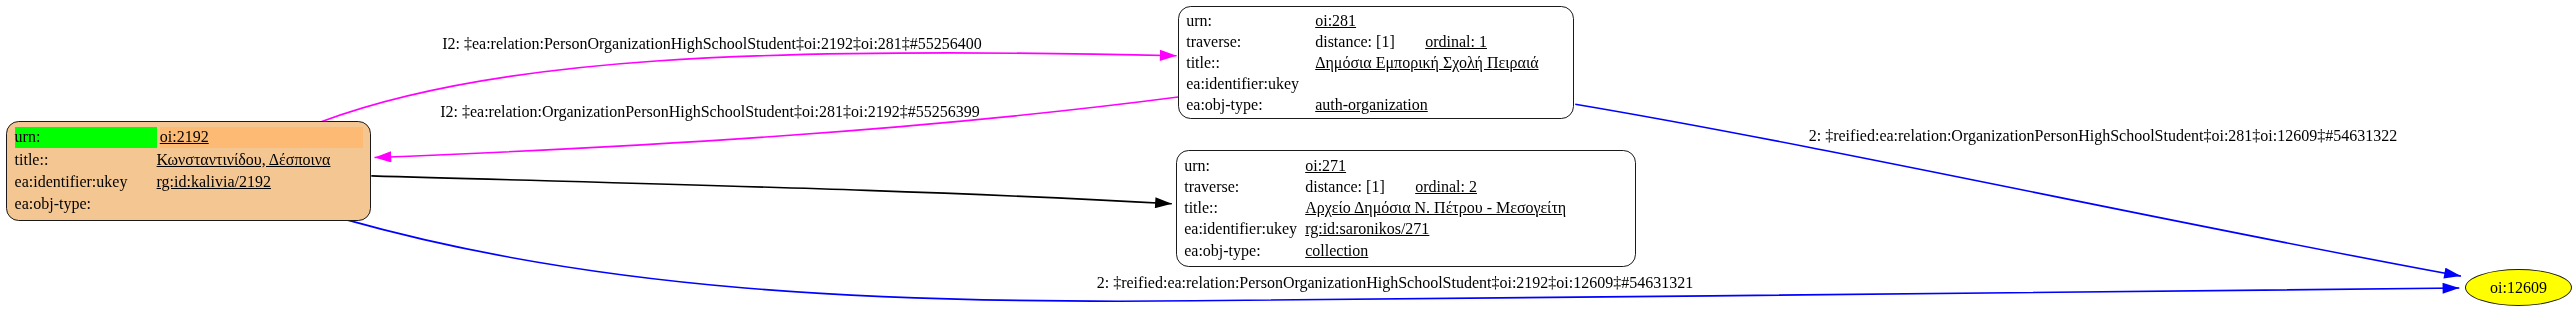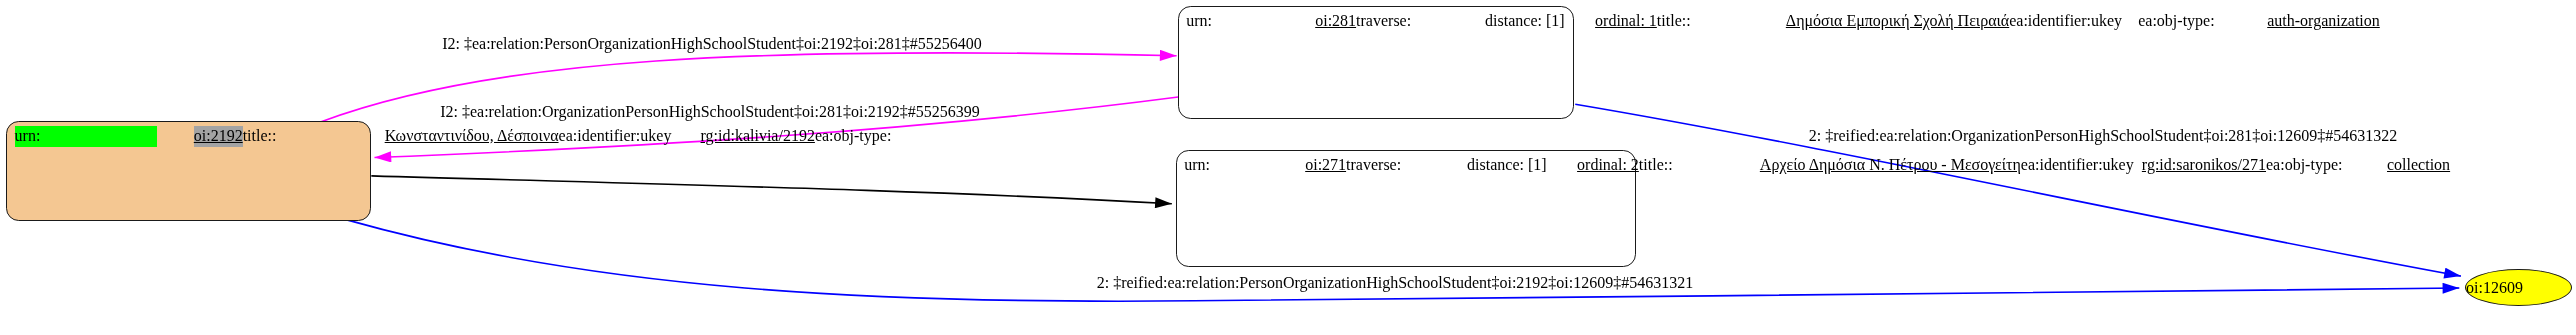--- a/index.html
+++ b/index.html
@@ -4,38 +4,38 @@
 <style>
   html,body{margin:0;padding:0;background:#ffffff;}
   .canvas{
     position:relative; width:2576px; height:335px; background:#ffffff;
     font-family:"Liberation Serif","DejaVu Serif",serif; color:#000;
     overflow:hidden;
   }
   svg.edges{position:absolute;left:0;top:0;width:2576px;height:335px;}
   .record{
     position:absolute; box-sizing:border-box; border:1.6px solid #1a1a1a;
-    border-radius:12.7px; display:flex; flex-direction:row;
+    border-radius:12.7px; display:flex; flex-direction:column;
     justify-content:space-evenly; padding:4px 7.2px; font-size:16px; line-height:1.3;
   }
   .record.root{background:#f4c792;}
   .record.plain{background:#ffffff; border-width:1.2px;}
   .rrow{display:flex; align-items:baseline; white-space:nowrap;}
   .rrow .k{flex:0 0 auto; display:inline-block;}
   .rrow .v{flex:1 1 auto; display:inline-block;text-decoration:underline;}
   .root .rrow .k{width:142px;}
   .org .rrow .k{width:129px;}
   .col .rrow .k{width:121px;}
   .rrow.hl .k{background:#00ff00; margin-right:3.2px;}
-  .rrow.hl .v{background:#a3a3a3;margin-left:34px;}
+  .rrow.hl .v{background:#fdba74;}
   .v2a{display:inline-block; min-width:110px;}
   .ellipse{
     position:absolute; box-sizing:border-box; background:#ffff00;
     border:1.6px solid #1a1a1a; border-radius:50%;
-    display:flex; align-items:center; 
+    display:flex; align-items:center; justify-content:center;
     font-size:16px;
   }
   .edge-label{
     position:absolute; font-size:16px; white-space:nowrap;
     transform:translateX(-50%);
   }
   .footer{
     position:absolute; font-size:16px; white-space:nowrap; transform:translateX(-50%);
   }
 </style>

